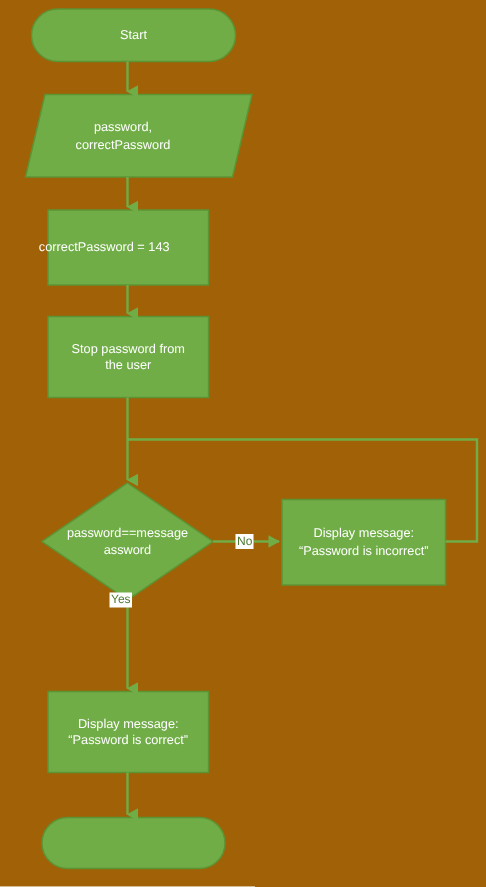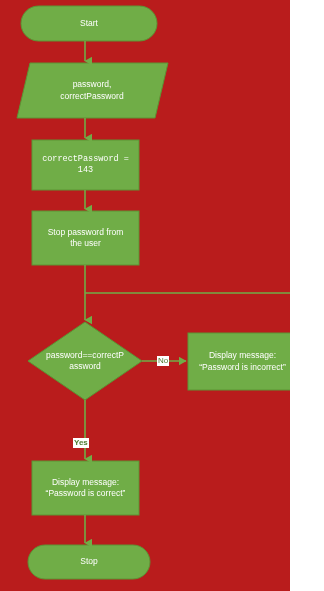--- a/index.html
+++ b/index.html
@@ -5,23 +5,23 @@
   html, body {
     margin: 0;
     padding: 0;
     background: #ffffff;
   }
   body {
     font-family: "Liberation Sans", sans-serif;
   }
   #flowchart {
     position: relative;
-    width: 290px;
+    width: 324px;
     height: 591px;
-    background: #b91c1c;
+    background: #a16207;
     overflow: hidden;
   }
   #flowchart svg {
     position: absolute;
     left: 0;
     top: 0;
     width: 324px;
     height: 591px;
   }
   .node-label {
@@ -106,36 +106,35 @@
 
     <polyline points="297,361 318,361 318,293 85,293" fill="none" stroke="#70AD47" stroke-width="1.6"></polyline>
 
     <line x1="85" y1="400" x2="85" y2="459" stroke="#70AD47" stroke-width="1.6" marker-end="url(#arrowDown)"></line>
 
     <line x1="85" y1="515" x2="85" y2="543" stroke="#70AD47" stroke-width="1.6" marker-end="url(#arrowDown)"></line>
   </svg>
 
   <div class="node-label" style="left:21px; top:6px; width:136px; height:35px;">Start</div>
 
-  <div class="node-label" style="left:22px; top:63px; width:140px; height:55px;">password,
+  <div class="node-label" style="left:12px; top:63px; width:140px; height:55px;">password,
 correctPassword</div>
 
-  <div class="node-label" style="left:32px; top:140px; width:107px; height:50px;font-family:Liberation Mono, monospace;">correctPassword = 143</div>
+  <div class="node-label" style="left:16px; top:140px; width:107px; height:50px;">correctPassword = 143</div>
 
   <div class="node-label" style="left:32px; top:211px; width:107px; height:54px;">Stop password from
 the user</div>
 
-  <div class="node-label" style="left:26px; top:338px; width:118px; height:46px;">password==correctP
+  <div class="node-label" style="left:26px; top:338px; width:118px; height:46px;">password==message
 assword</div>
 
   <div class="node-label" style="left:188px; top:333px; width:109px; height:57px;">Display message:
 “Password is incorrect”</div>
 
   <div class="node-label" style="left:32px; top:461px; width:107px; height:54px;">Display message:
 “Password is correct”</div>
 
-  <div class="node-label" style="left:28px; top:545px; width:122px; height:34px;">Stop</div>
 
   <div class="edge-label" style="left:157px; top:356px;">No</div>
 
-  <div class="edge-label" style="left:73px; top:438px;font-weight:bold;">Yes</div>
+  <div class="edge-label" style="left:73px; top:395px;">Yes</div>
 
 </div>
 
 </body></html>

